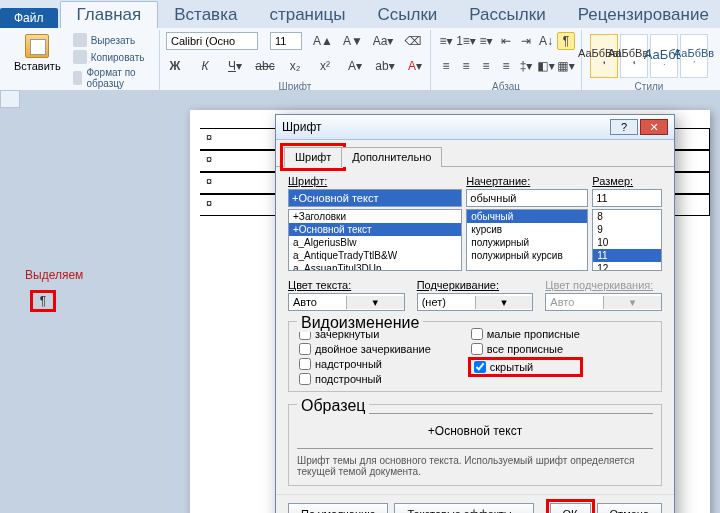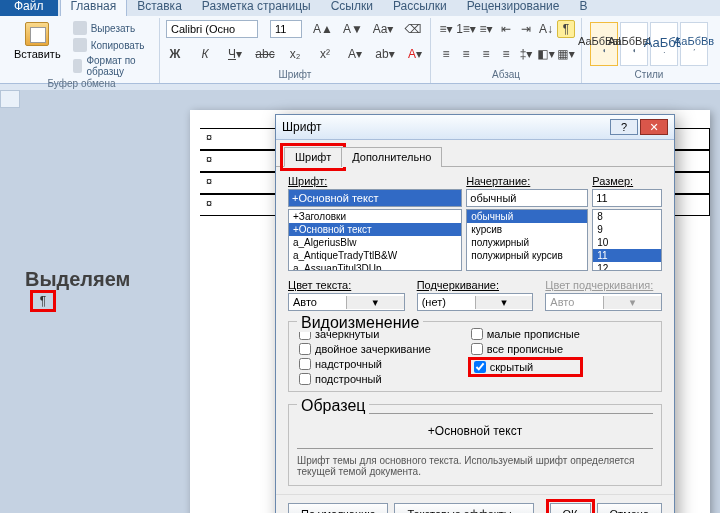--- a/index.html
+++ b/index.html
@@ -1,21 +1,21 @@
 <!DOCTYPE html>
 <html><head>
 <meta charset="utf-8">
 <style>
   * { box-sizing: border-box; margin: 0; padding: 0; font-family: 'Segoe UI', Tahoma, sans-serif; }
   body { width: 720px; height: 513px; background: #dce6f2; overflow: hidden; position: relative; font-size: 11px; }
   
   
-  .tab-row { display: flex; align-items: flex-end; height: 16px; background: #dce6f2; padding-left: 0; }
+  .tab-row { display: flex; align-items: flex-end; height: 28px; background: #dce6f2; padding-left: 0; }
   .file-tab { background: #1a5ea6; color: #fff; padding: 3px 14px; font-size: 12px; border-radius: 2px 2px 0 0; margin-right: 2px; }
-  .tab { padding: 3px 10px; font-size: 12px; color: #3b5a7a; cursor: pointer; }
+  .tab { padding: 3px 16px; font-size: 17px; color: #3b5a7a; cursor: pointer; }
   .tab.active { background: #f4f8fd; border: 1px solid #a9bedb; border-bottom: none; border-radius: 2px 2px 0 0; }
   
   
   .ribbon { display: flex; background: #f4f8fd; border-bottom: 1px solid #a9bedb; height: 68px; padding: 2px 4px 0 4px; }
   .group { border-right: 1px solid #c9d6e6; padding: 2px 6px; display: flex; flex-direction: column; }
   .group-inner { flex: 1; display: flex; gap: 4px; }
   .group-title { text-align: center; font-size: 10px; color: #5a6f86; padding-bottom: 1px; }
   .paste-btn { display: flex; flex-direction: column; align-items: center; gap: 2px; padding: 2px 4px; }
   .paste-icon { width: 24px; height: 24px; background: linear-gradient(#f9d98c,#e8a93f); border: 1px solid #bb8a2e; border-radius: 2px; position: relative; }
   .paste-icon::after { content:''; position:absolute; top:4px; left:4px; width:14px; height:14px; background:#fff; border:1px solid #999; }
@@ -35,21 +35,21 @@
   .styles { display:flex; gap:2px; padding:2px; }
   .style-tile { width:28px; height:44px; border:1px solid #c9d6e6; background:#fff; display:flex; flex-direction:column; justify-content:space-between; padding:12px; font-size:9px; }
   .style-tile.sel { border:1px solid #f2bc3d; background:#fff6de; }
   .style-sample { font-size:11px; color:#333; text-align:center; flex:1; display:flex; align-items:center; justify-content:center; }
   .style-name { color:#5a6f86; text-align:center; white-space:nowrap; overflow:hidden; }
   
   
   .doc-area { position:absolute; top:90px; left:0; right:0; bottom:0; background:#c5d2e2; }
   .ruler-corner { position:absolute; top:0; left:0; width:20px; height:18px; background:#eaf1f9; border:1px solid #b5c5d8; }
   .page { position:absolute; top:20px; left:190px; width:520px; height:480px; background:#fff; box-shadow:2px 2px 8px rgba(0,0,0,.3); }
-  .left-gutter-words { position:absolute; top:178px; left:25px; font-size:20px; font-weight:bold; color:#404040; }
+  .left-gutter-words { position:absolute; top:178px; left:25px; font-size:12px; font-weight:normal; color:#b91c1c; }
   .red-highlight { position:absolute; top:200px; left:30px; width:26px; height:22px; border:3px solid #e00; display:flex; align-items:center; justify-content:center; }
   
   .tbl { position:absolute; top:18px; left:10px; right:0; }
   .tbl-row { display:flex; border-top:1px solid #000; border-bottom:1px solid #000; }
   .tbl-cell { border-right:1px solid #000; height:20px; padding:2px 6px; }
   .tc1 { width:262px; }
   .tc2 { width:252px; }
   
   .pilcrow { font-size:12px; color:#333; }
   

